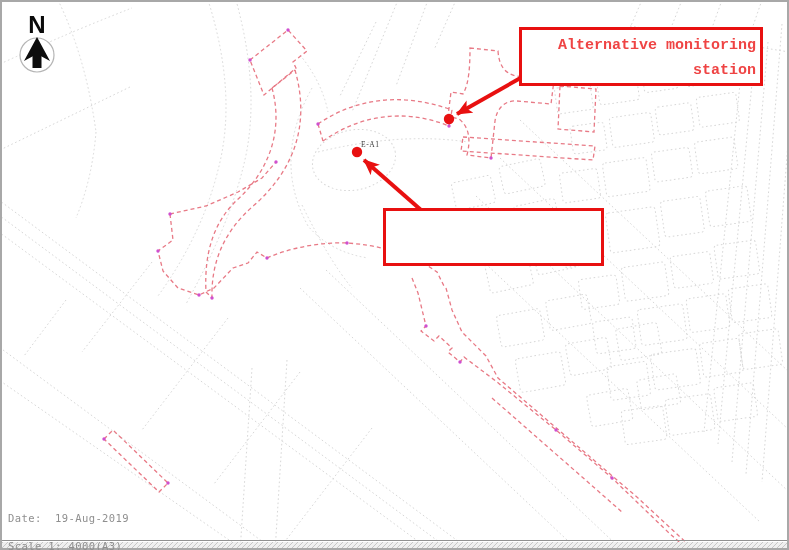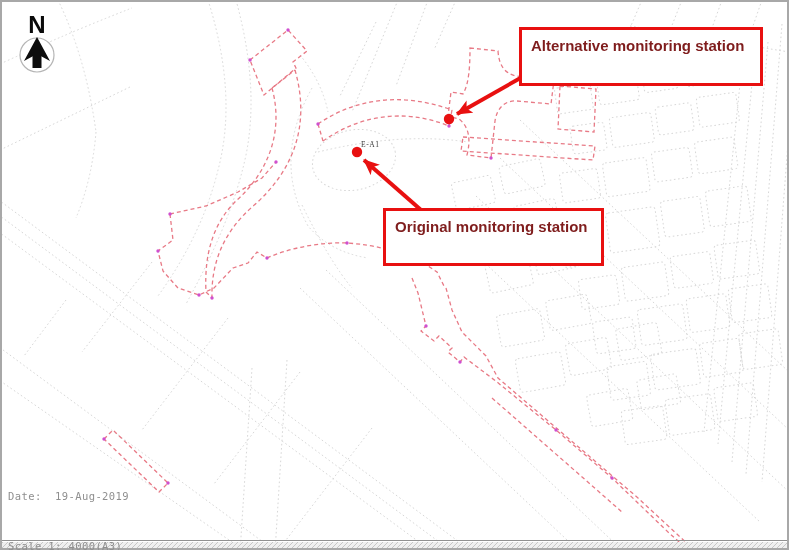--- a/index.html
+++ b/index.html
@@ -4,32 +4,32 @@
 <style>
   html,body{margin:0;padding:0;background:#fff;}
   .stage{
     position:relative;width:789px;height:550px;background:#ffffff;
     overflow:hidden;box-sizing:border-box;
     font-family:"Liberation Sans",sans-serif;
   }
   .stage svg{position:absolute;left:0;top:0;}
   .callout{
     position:absolute;background:#ffffff;border:3px solid #e81010;
-    box-sizing:border-box;color:#7f1d1d;
-    font-family:Liberation Sans, sans-serif;font-weight:bold;font-size:15px;
-    line-height:25px;padding:3px 4px 0 9px;
+    box-sizing:border-box;color:#ef4444;
+    font-family:Liberation Mono, monospace;font-weight:bold;font-size:15px;
+    line-height:25px;padding:3px 4px 0 9px;text-align:right;
   }
   .callout-alt{left:519px;top:27px;width:244px;height:59px;}
   .callout-orig{left:383px;top:208px;width:221px;height:58px;}
   .meta{
     position:absolute;left:8px;color:#8f8f8f;
     font-family:"DejaVu Sans Mono",monospace;font-size:10.5px;
     letter-spacing:0.4px;white-space:pre;
   }
-  .meta-date{top:490px;}
+  .meta-date{top:512px;}
   .meta-scale{top:540px;}
 </style>
 </head>
 <body>
 
 <div class="stage">
 
 <svg width="789" height="550" viewBox="0 0 789 550">
   <defs>
     <marker id="arrowhead" markerUnits="userSpaceOnUse" markerWidth="18" markerHeight="16" refX="15" refY="7" orient="auto">
@@ -203,19 +203,18 @@
 
   <line x1="2" y1="540.5" x2="787" y2="540.5" stroke="#909090" stroke-width="1"></line>
   <rect x="2" y="542" width="785" height="6" fill="url(#hatchpat)"></rect>
   <rect x="1" y="1" width="787" height="548" fill="none" stroke="#a8a8a8" stroke-width="2"></rect>
 </svg>
 
   <div class="callout callout-alt">
     <div>Alternative monitoring station</div>
   </div>
   <div class="callout callout-orig">
-    <div>Original monitoring station</div>
   </div>
 
   <div class="meta meta-date">Date:  19-Aug-2019</div>
   <div class="meta meta-scale">Scale 1: 4000(A3)</div>
 
 </div>
 
 </body></html>

